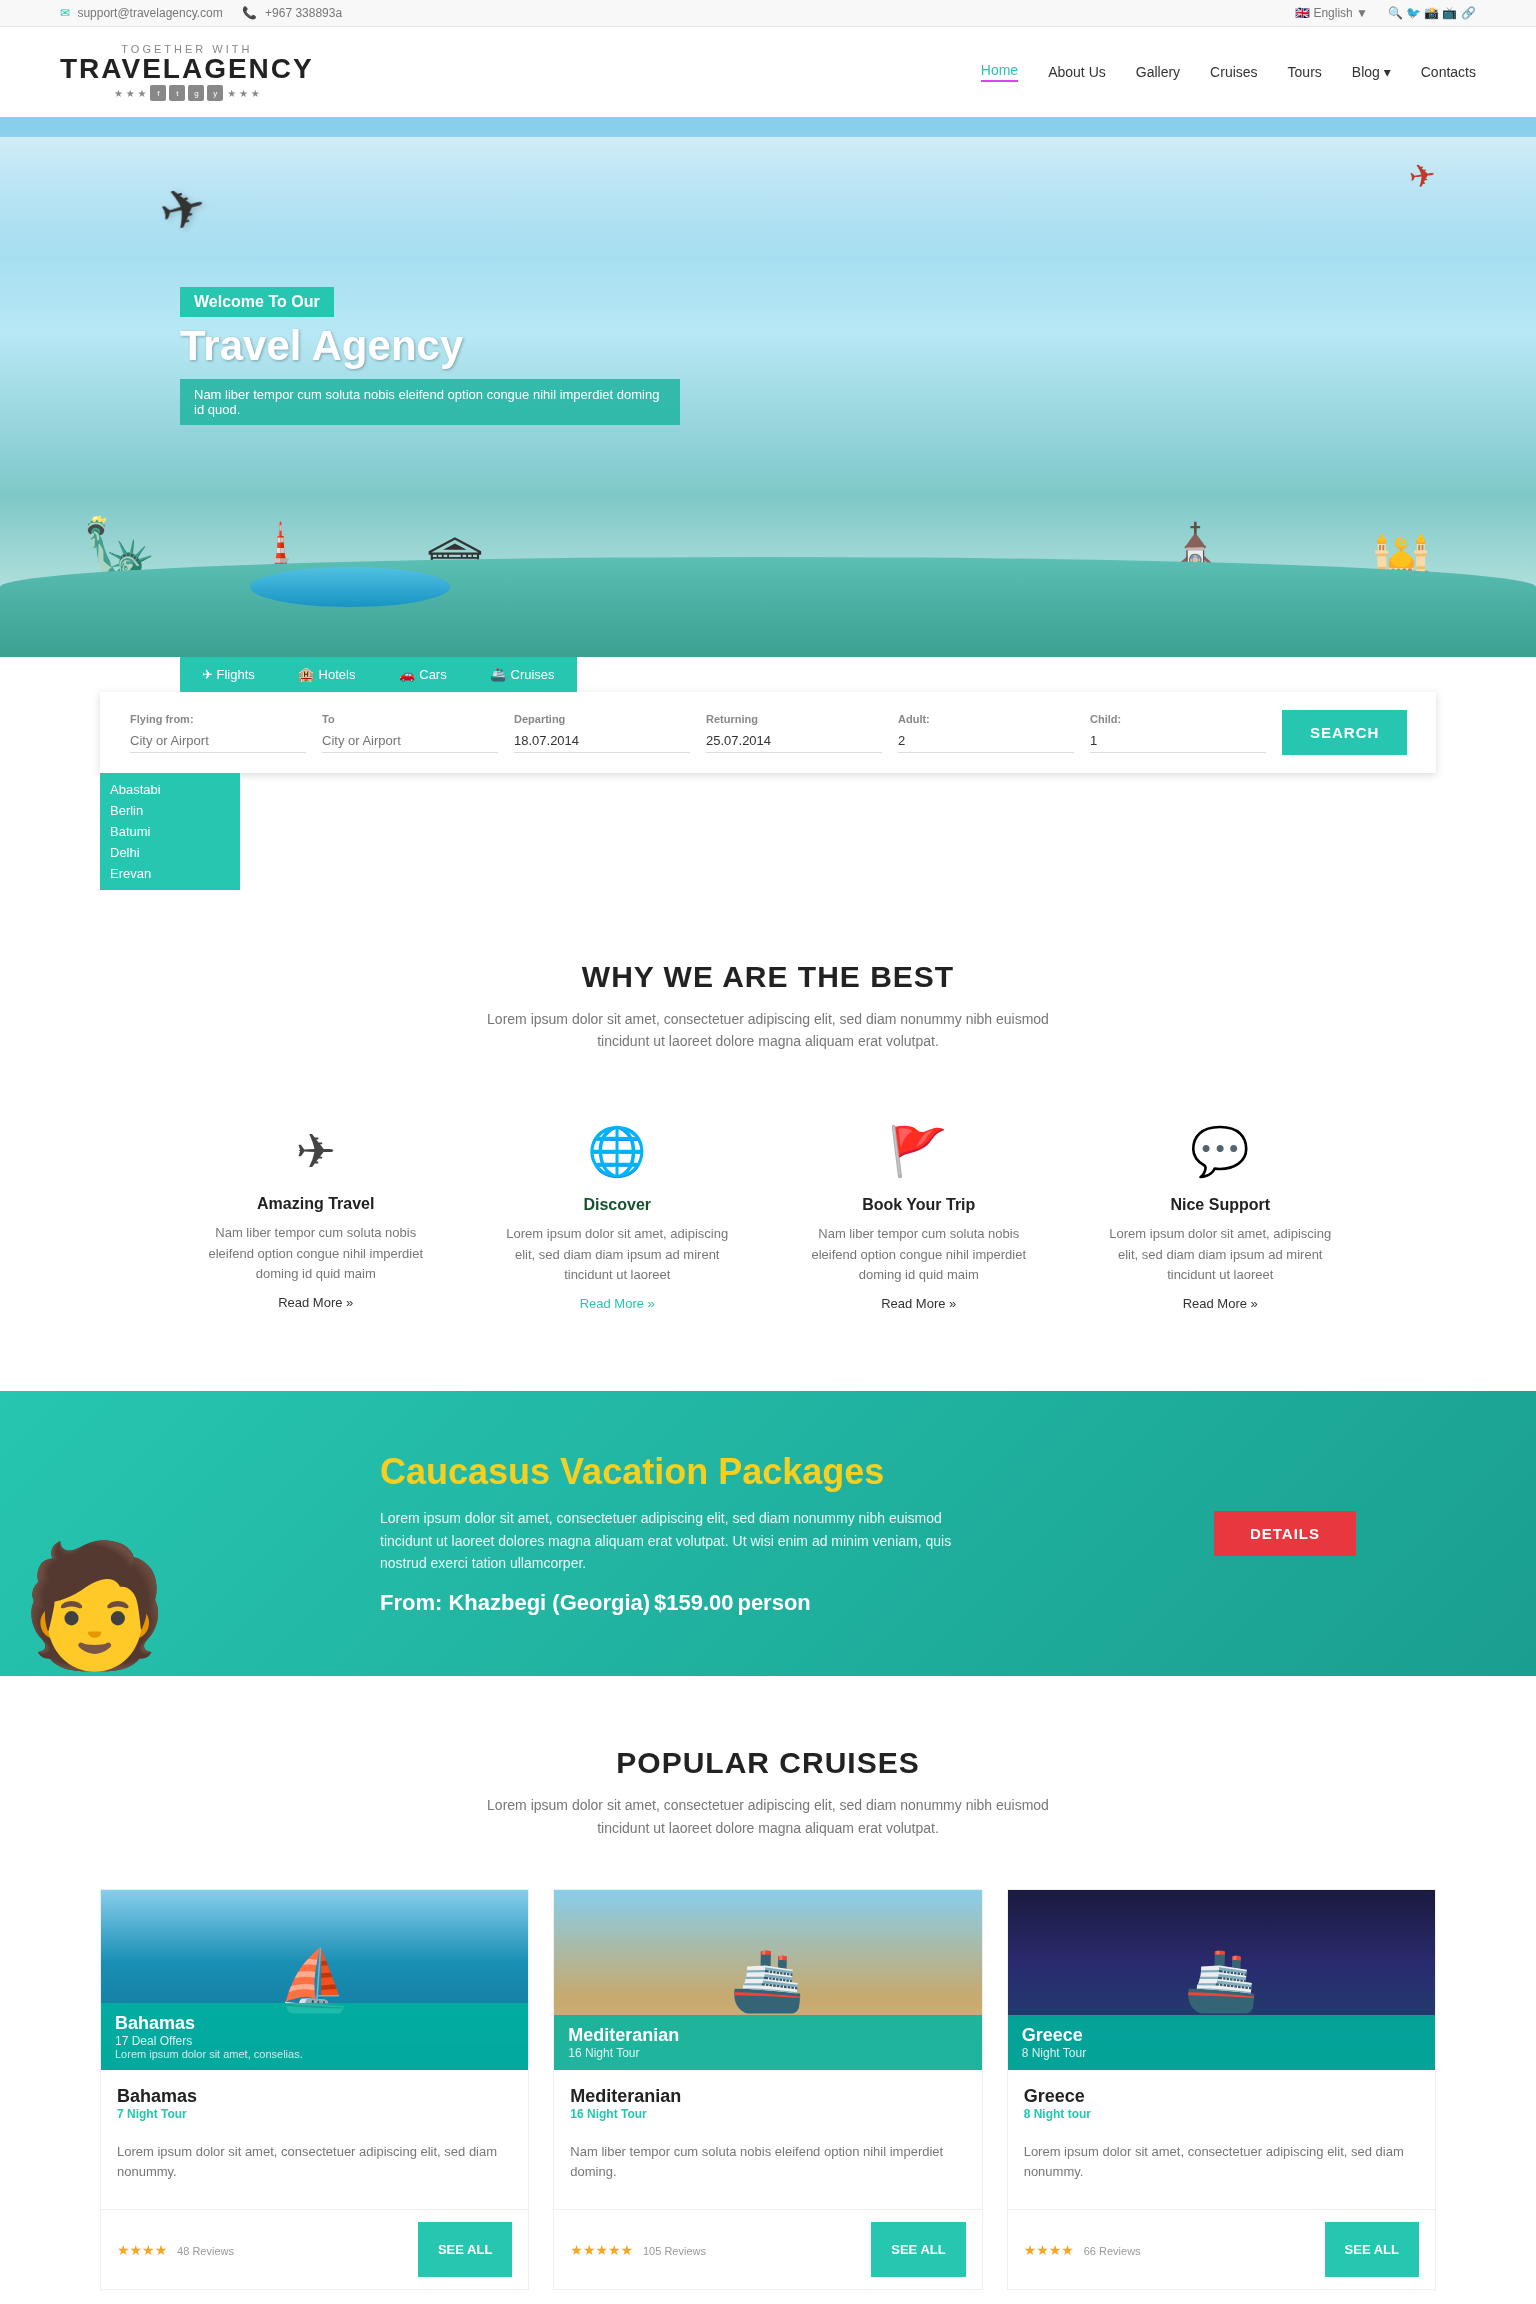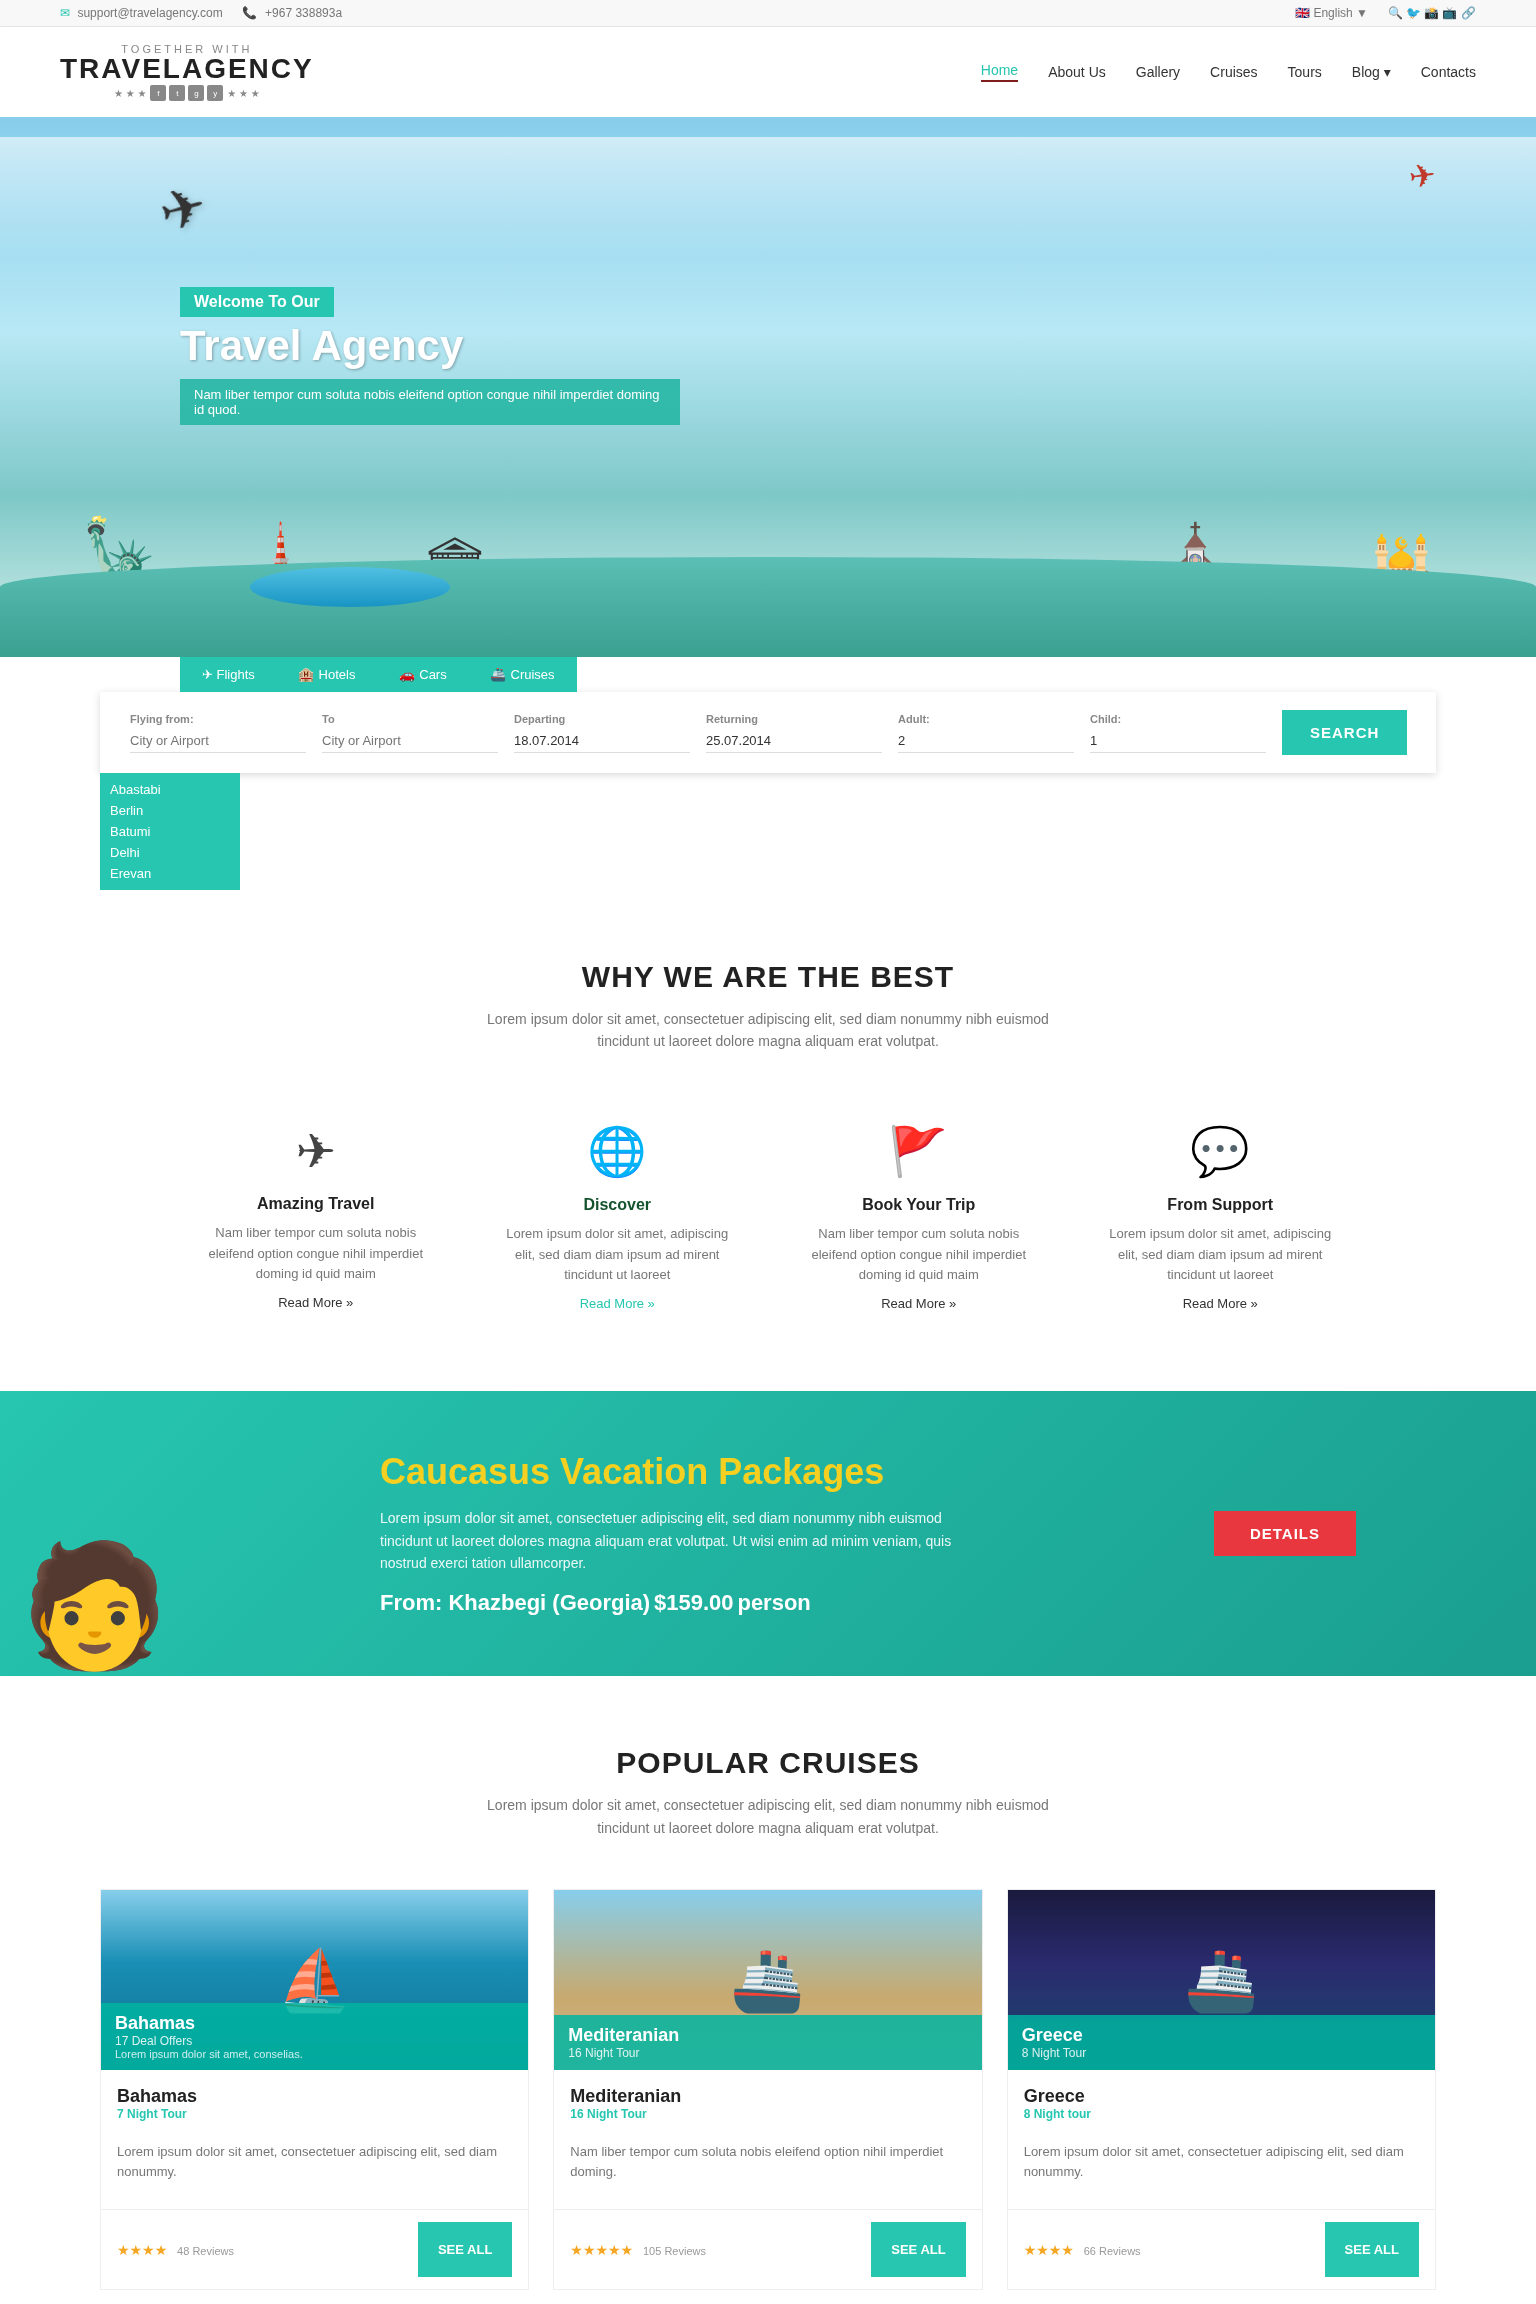--- a/index.html
+++ b/index.html
@@ -14,21 +14,21 @@
     .header { background: #fff; padding: 16px 60px; display: flex; justify-content: space-between; align-items: center; box-shadow: 0 1px 3px rgba(0,0,0,0.08); }
     .logo-area { display: flex; flex-direction: column; align-items: center; }
     .logo-together { font-size: 11px; color: #888; letter-spacing: 3px; text-transform: uppercase; }
     .logo-main { font-size: 28px; font-weight: 900; color: #222; letter-spacing: 2px; text-transform: uppercase; line-height: 1; }
     .logo-stars { display: flex; align-items: center; gap: 4px; margin-top: 2px; }
     .logo-stars span { color: #888; font-size: 10px; }
     .logo-social { display: flex; gap: 3px; }
     .logo-social-item { width: 16px; height: 16px; background: #888; border-radius: 2px; display: flex; align-items: center; justify-content: center; font-size: 8px; color: #fff; }
     nav { display: flex; gap: 30px; align-items: center; }
     nav a { text-decoration: none; color: #333; font-size: 14px; font-weight: 500; }
-    nav a.active { color: #26c6b0; border-bottom: 2px solid #7f1d1d; padding-bottom: 2px; }
+    nav a.active { color: #26c6b0; border-bottom: 2px solid #d946ef; padding-bottom: 2px; }
     .nav-blog { display: flex; align-items: center; gap: 3px; }
 
     
     .hero { position: relative; height: 540px; background: linear-gradient(180deg, #87CEEB 0%, #b8e8f5 40%, #7ec8c8 70%, #d4f0ea 100%); overflow: hidden; display: flex; align-items: flex-end; }
     .hero-bg { position: absolute; top: 0; left: 0; right: 0; bottom: 0; }
     .hero-clouds { position: absolute; top: 20px; left: 0; right: 0; height: 120px; background: linear-gradient(180deg, rgba(255,255,255,0.6) 0%, transparent 100%); }
     .hero-content { position: absolute; top: 170px; left: 180px; }
     .hero-badge { background: #26c6b0; color: #fff; padding: 6px 14px; font-size: 16px; font-weight: 600; display: inline-block; margin-bottom: 6px; }
     .hero-title { font-size: 42px; font-weight: 900; color: #fff; text-shadow: 1px 1px 3px rgba(0,0,0,0.3); line-height: 1.1; }
     .hero-subtitle { background: rgba(30,180,160,0.85); color: #fff; padding: 8px 14px; font-size: 13px; margin-top: 10px; max-width: 500px; }
@@ -227,21 +227,21 @@
       <a href="#" class="read-more teal">Read More</a>
     </div>
     <div class="feature-item">
       <div class="feature-icon">🚩</div>
       <h3 class="feature-title">Book Your Trip</h3>
       <p class="feature-text">Nam liber tempor cum soluta nobis eleifend option congue nihil imperdiet doming id quid maim</p>
       <a href="#" class="read-more">Read More</a>
     </div>
     <div class="feature-item">
       <div class="feature-icon">💬</div>
-      <h3 class="feature-title">From Support</h3>
+      <h3 class="feature-title">Nice Support</h3>
       <p class="feature-text">Lorem ipsum dolor sit amet, adipiscing elit, sed diam diam ipsum ad mirent tincidunt ut laoreet</p>
       <a href="#" class="read-more">Read More</a>
     </div>
   </div>
 </section>
 
 <section class="vacation-banner">
   <div style="position:absolute;left:0;top:0;bottom:0;width:200px;overflow:hidden;">
     <div style="font-size:120px;position:absolute;bottom:0;left:20px;">🧑</div>
   </div>

